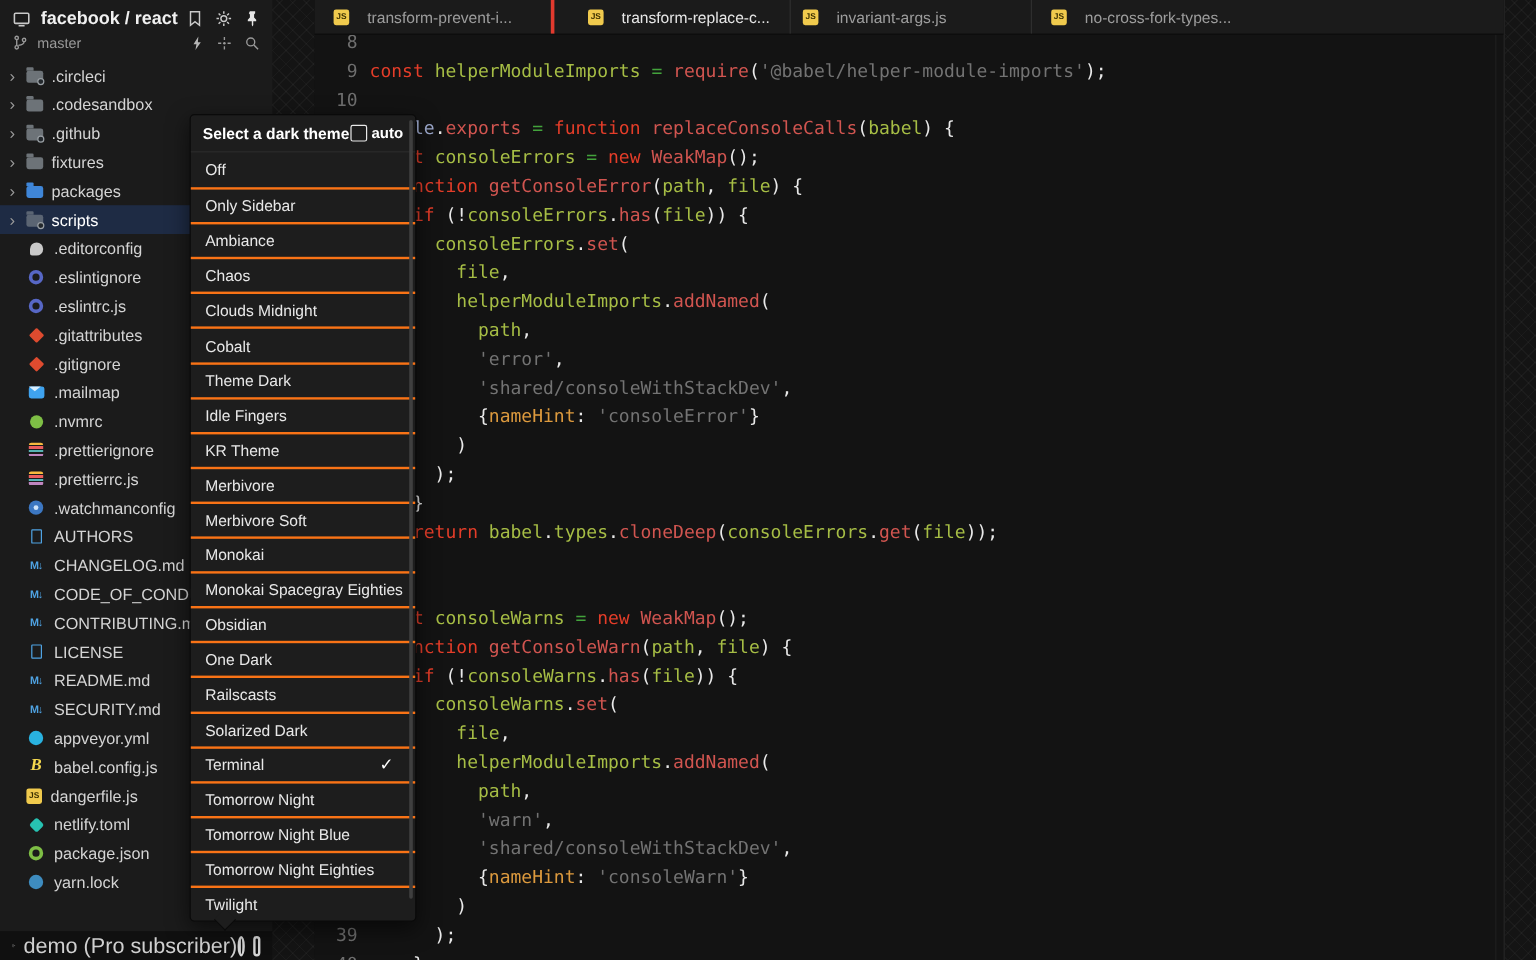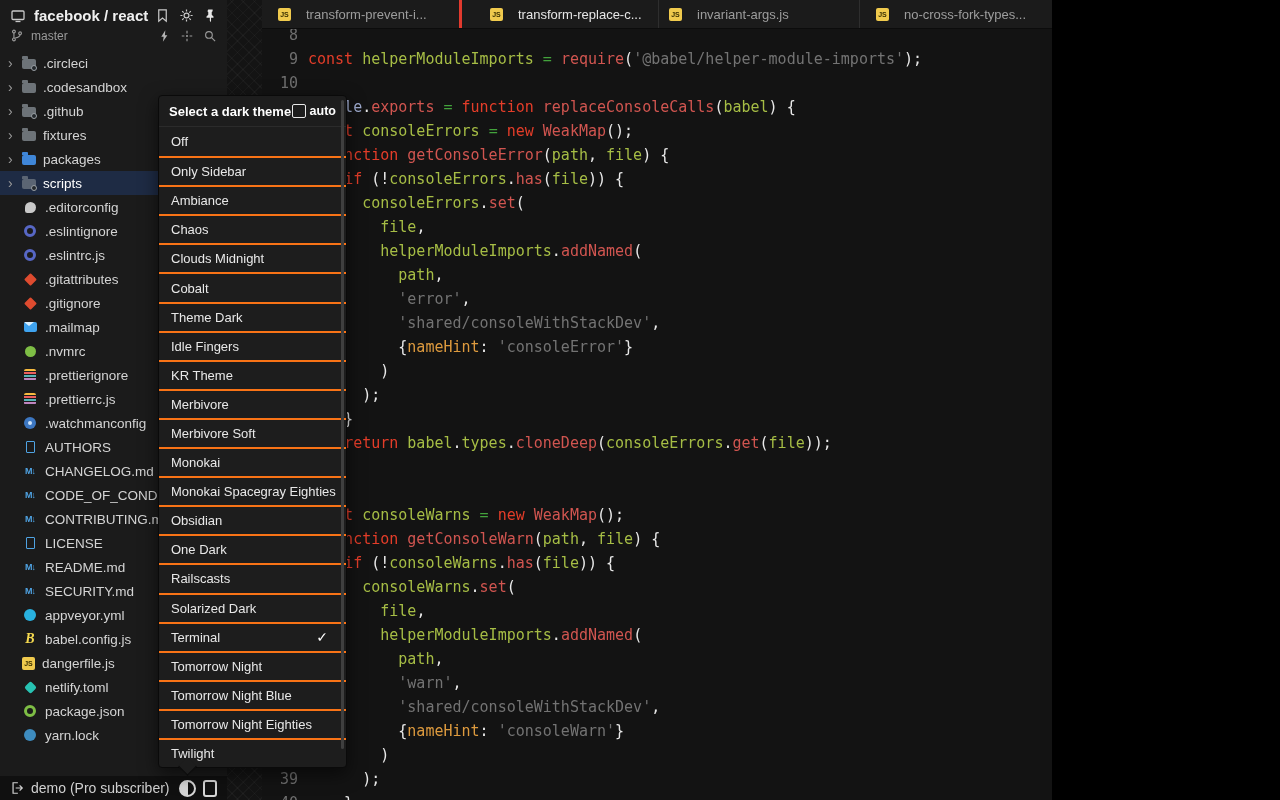--- a/index.html
+++ b/index.html
@@ -1,16 +1,16 @@
 <!DOCTYPE html>
 <html><head>
 <meta charset="utf-8">
 <style>
   html,body{margin:0;padding:0;background:#000;}
-  .stage{position:relative;width:1052px;height:800px;overflow:hidden;
+  .stage{position:relative;width:1280px;height:800px;overflow:hidden;
     font-family:"Liberation Sans",sans-serif;
     background-color:#141414;
     background-image:
       repeating-linear-gradient(45deg, rgba(255,255,255,0.03) 0 1px, transparent 1px 8px),
       repeating-linear-gradient(-45deg, rgba(255,255,255,0.03) 0 1px, transparent 1px 8px);}
 
   
   .sidebar{position:absolute;left:0;top:0;width:227px;height:800px;background:#1b1b1b;}
   .sb-header{padding:7px 10px 2px 10px;}
   .sb-row{display:flex;align-items:center;}
@@ -49,21 +49,21 @@
   .i-markdown::before{content:"M↓";font:bold 9px "Liberation Sans",sans-serif;color:#4fa3e3;letter-spacing:-1px;}
   .i-appveyor::before{content:"";width:12px;height:12px;border-radius:50%;background:#29b2e0;}
   .i-babel::before{content:"B";font:italic bold 14px "Liberation Serif",serif;color:#f5d94f;}
   .i-js{width:13px;height:13px;background:#f0ca4d;border-radius:2px;}
   .i-js::before{content:"JS";font:bold 7px "Liberation Sans",sans-serif;color:#3b3000;}
   .i-netlify::before{content:"";width:9px;height:9px;background:#27c2b2;transform:rotate(45deg);border-radius:2px;}
   .i-yarn::before{content:"";width:12px;height:12px;border-radius:50%;background:#3e8cbf;}
 
   
   .status-bar{position:absolute;left:0;bottom:0;width:227px;height:24px;background:#101010;display:flex;align-items:center;padding:0 10px;box-sizing:border-box;}
-  .status-label{color:#d0d0d0;font-size:14px;margin-left:7px;flex:1;white-space:nowrap;}
+  .status-label{color:#d0d0d0;font-size:18px;margin-left:7px;flex:1;white-space:nowrap;}
   .ic-contrast{width:13px;height:13px;border-radius:50%;border:2px solid #d6d6d6;background:linear-gradient(90deg,#d6d6d6 50%,transparent 50%);box-sizing:content-box;}
   .ic-square{width:10px;height:13px;border:2px solid #d6d6d6;border-radius:3px;margin-left:7px;}
 
   
   .editor{position:absolute;left:262px;top:0;width:992px;height:800px;background:#131313;border-right:1px solid #262626;box-sizing:border-box;overflow:hidden;}
   .tabbar{position:absolute;left:0;top:0;right:0;height:28px;background:#1b1b1b;border-bottom:1px solid #0c0c0c;display:flex;z-index:3;}
   .tab{display:flex;align-items:center;gap:8px;padding-left:16px;box-sizing:border-box;border-left:1px solid #2e2e2e;cursor:pointer;}
   .tab:first-child{border-left:none;}
   .tab.active{border-left:3px solid #e23a2e;}
   .tab:nth-child(1){width:197px;}

